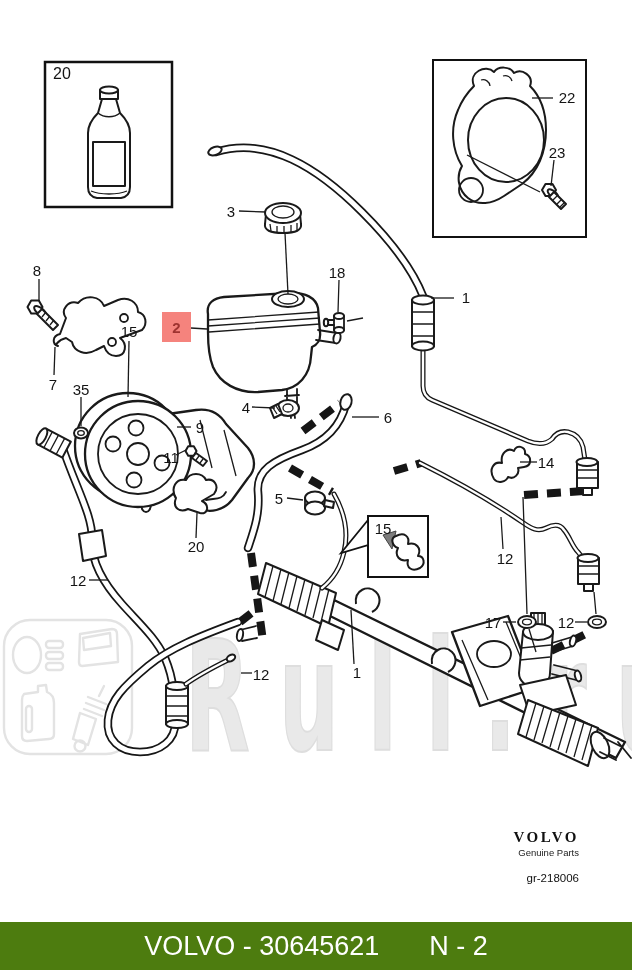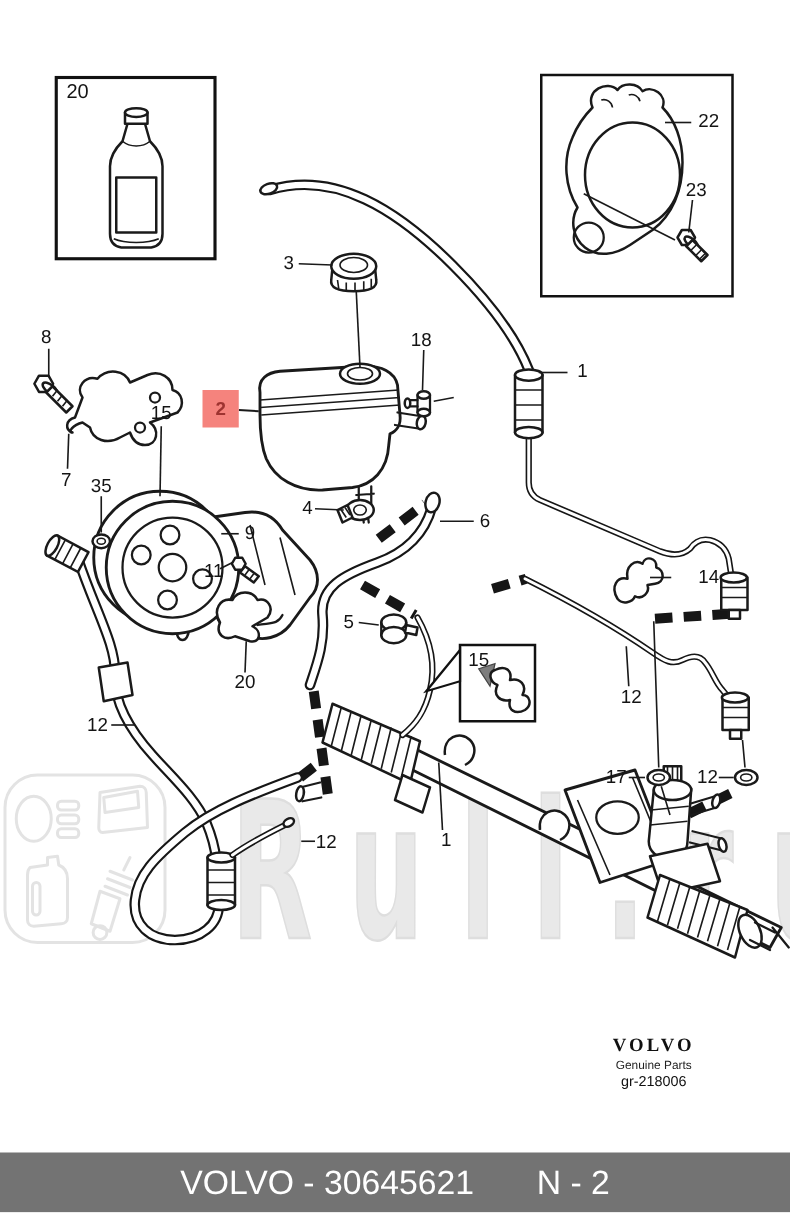--- a/index.html
+++ b/index.html
@@ -17,24 +17,24 @@
   svg .pI{fill:none;stroke:#ffffff;stroke-width:2.4;stroke-linecap:round;}
   svg .dash{fill:none;stroke:#161616;stroke-width:8;stroke-dasharray:14 9;}
   svg .wmk{fill:none;stroke:#e3e3e3;stroke-width:2.4;stroke-linejoin:round;stroke-linecap:round;}
   
   .callout{position:absolute;transform:translate(-50%,-50%);font:15px/1 "Liberation Sans",sans-serif;
            color:#141414;white-space:nowrap;}
   .callout.big{font-size:16px;}
   .hl-box{position:absolute;left:162px;top:312px;width:29px;height:30px;display:flex;
           align-items:center;justify-content:center;font:700 15px/1 "Liberation Sans",sans-serif;}
   
-  .brand{position:absolute;left:482px;top:829px;width:82px;text-align:center;color:#111;}
+  .brand{position:absolute;left:497px;top:829px;width:82px;text-align:right;color:#111;}
   .brand-name{font:700 15px/1.1 "Liberation Serif",serif;letter-spacing:2.5px;}
   .brand-sub{font:9.5px/1.2 "Liberation Sans",sans-serif;margin-top:1px;color:#222;}
-  .brand-ref{font:11.5px/1.2 "Liberation Sans",sans-serif;margin-top:2px;}
+  .brand-ref{font:11.5px/1.2 "Liberation Sans",sans-serif;margin-top:14px;}
   
   .footer{position:absolute;left:0;top:922px;width:632px;height:48px;background:#696969;
           color:#fff;display:flex;align-items:center;justify-content:center;
           font:27px/1 "Liberation Sans",sans-serif;}
   .footer .gap{margin-left:50px;}
 </style>
 </head>
 <body>
 
 <div class="canvas">
@@ -320,39 +320,39 @@
   <div class="callout" style="left:337px;top:272px">18</div>
   <div class="callout" style="left:466px;top:297px">1</div>
   <div class="callout" style="left:37px;top:270px">8</div>
   <div class="callout" style="left:53px;top:384px">7</div>
   <div class="callout" style="left:129px;top:331px">15</div>
   <div class="callout" style="left:81px;top:389px">35</div>
   <div class="callout" style="left:200px;top:427px">9</div>
   <div class="callout" style="left:171px;top:457px">11</div>
   <div class="callout" style="left:246px;top:407px">4</div>
   <div class="callout" style="left:388px;top:417px">6</div>
-  <div class="callout" style="left:567px;top:462px">14</div>
+  <div class="callout" style="left:546px;top:462px">14</div>
   <div class="callout" style="left:279px;top:498px">5</div>
   <div class="callout" style="left:383px;top:528px">15</div>
   <div class="callout" style="left:196px;top:546px">20</div>
   <div class="callout" style="left:78px;top:580px">12</div>
   <div class="callout" style="left:505px;top:558px">12</div>
   <div class="callout" style="left:261px;top:674px">12</div>
   <div class="callout" style="left:493px;top:622px">17</div>
   <div class="callout" style="left:566px;top:622px">12</div>
   <div class="callout" style="left:357px;top:672px">1</div>
 
   <div class="hl-box" title="2" style="background: rgb(245, 131, 125); color: rgb(158, 51, 48);">
     <span>2</span>
   </div>
 
   <div class="brand">
     <div class="brand-name">VOLVO</div>
     <div class="brand-sub">Genuine Parts</div>
     <div class="brand-ref">gr-218006</div>
   </div>
 
-  <div class="footer" style="background: #737373;">
+  <div class="footer" style="background: #4d7c0f;">
     <span>VOLVO - 30645621</span>
     <span class="gap">N - 2</span>
   </div>
 
 </div>
 
 </body></html>

